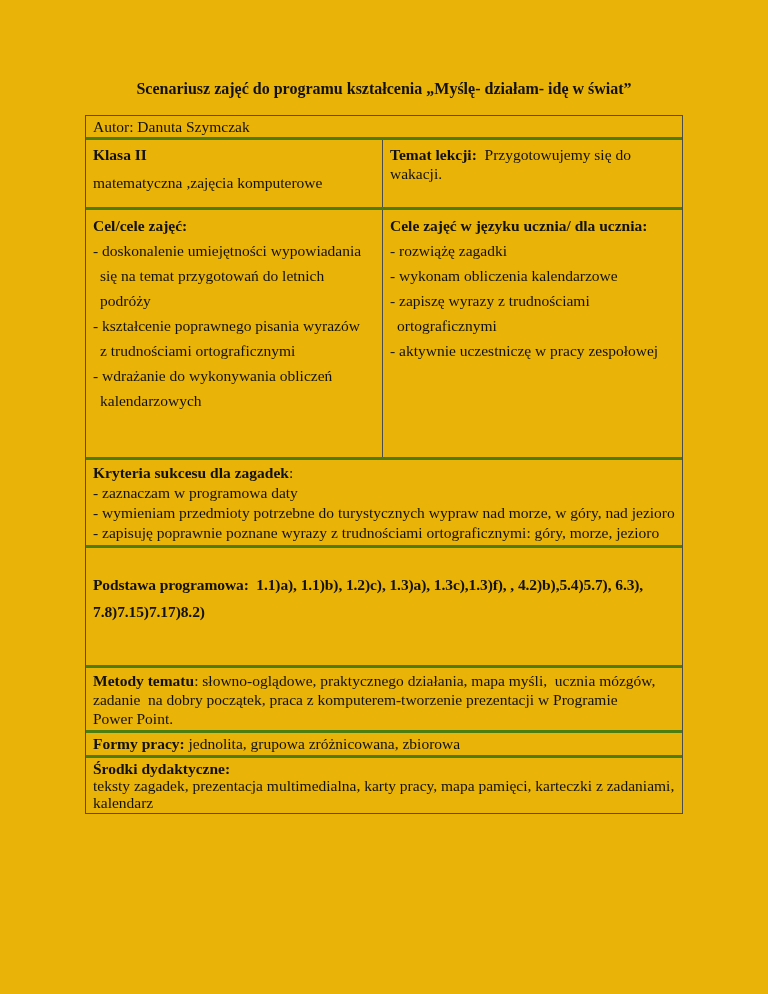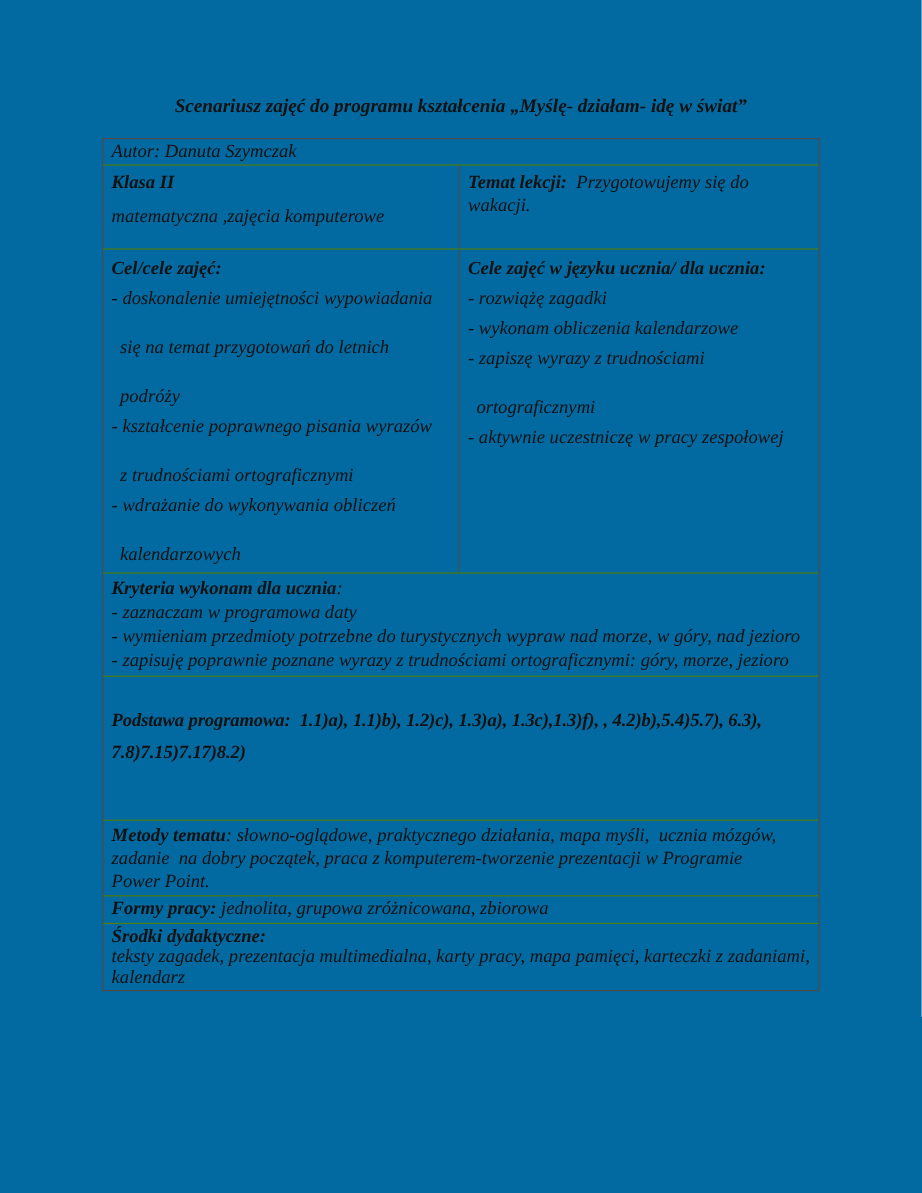--- a/index.html
+++ b/index.html
@@ -4,41 +4,41 @@
 <style>
   * { margin: 0; padding: 0; box-sizing: border-box; }
   html, body { background: #ffffff; }
   body {
     width: 768px; height: 994px;
     font-family: "Liberation Serif", serif;
     font-size: 15.5px;
     color: #111111;
     overflow: hidden;
   }
-  .page { width: 768px; height: 994px; padding-top: 80px; background: #0369a1; font-style: italic; }
+  .page { width: 768px; height: 994px; padding-top: 80px; background: #eab308; }
   .doc-title {
     text-align: center;
     font-weight: bold;
     font-size: 16px;
     line-height: 18px;
   }
   .doc-table {
     width: 598px;
     margin: 17px auto 0 auto;
     border: 1px solid #4c4c4c;
   }
-  .row { border-top: 1px solid #4d7c0f; padding: 2px 4px 2px 7px; }
+  .row { border-top: 3px solid #4d7c0f; padding: 2px 4px 2px 7px; }
   .row.first { border-top: none; }
   .cols { display: flex; padding: 0; align-items: stretch; }
   .cell { padding: 2px 4px 2px 7px; }
   .cell-l { width: 297px; border-right: 1px solid #4c4c4c; }
   .cell-r { flex: 1; }
   .b { font-weight: bold; }
   .pre { white-space: pre; }
-  .cont { padding-left: 7px; margin-top: 16px; }
+  .cont { padding-left: 7px; }
 
   .r-autor   { min-height: 19px; line-height: 17px; }
   .r-klasa .cell { line-height: 19px; padding-top: 5px; }
   .r-klasa   { min-height: 70px; }
   .klasa-label { margin-bottom: 9px; }
   .r-cele    { min-height: 250px; }
   .r-cele .cell { line-height: 25px; padding-top: 3px; }
   .r-kryteria { min-height: 84px; line-height: 20px; padding-top: 3px; }
   .r-podstawa { min-height: 120px; line-height: 27px; padding-top: 23px; letter-spacing: -0.1px; }
   .r-metody  { min-height: 61px; line-height: 19px; padding-top: 3px; }
@@ -84,21 +84,21 @@
         <div class="b">Cele zajęć w języku ucznia/ dla ucznia:</div>
         <div class="pre">- rozwiążę zagadki</div>
         <div class="pre">- wykonam obliczenia kalendarzowe</div>
         <div class="pre">- zapiszę wyrazy z trudnościami</div>
         <div class="pre cont">ortograficznymi</div>
         <div class="pre">- aktywnie uczestniczę w pracy zespołowej</div>
       </div>
     </div>
 
     <div class="row r-kryteria">
-      <div><span class="b">Kryteria wykonam dla ucznia</span><span>:</span></div>
+      <div><span class="b">Kryteria sukcesu dla zagadek</span><span>:</span></div>
       <div class="pre">- zaznaczam w programowa daty</div>
       <div class="pre">- wymieniam przedmioty potrzebne do turystycznych wypraw nad morze, w góry, nad jezioro</div>
       <div class="pre">- zapisuję poprawnie poznane wyrazy z trudnościami ortograficznymi: góry, morze, jezioro</div>
     </div>
 
     <div class="row r-podstawa">
       <div class="b pre">Podstawa programowa:  1.1)a), 1.1)b), 1.2)c), 1.3)a), 1.3c),1.3)f), , 4.2)b),5.4)5.7), 6.3),</div>
       <div class="b pre">7.8)7.15)7.17)8.2)</div>
     </div>
 

